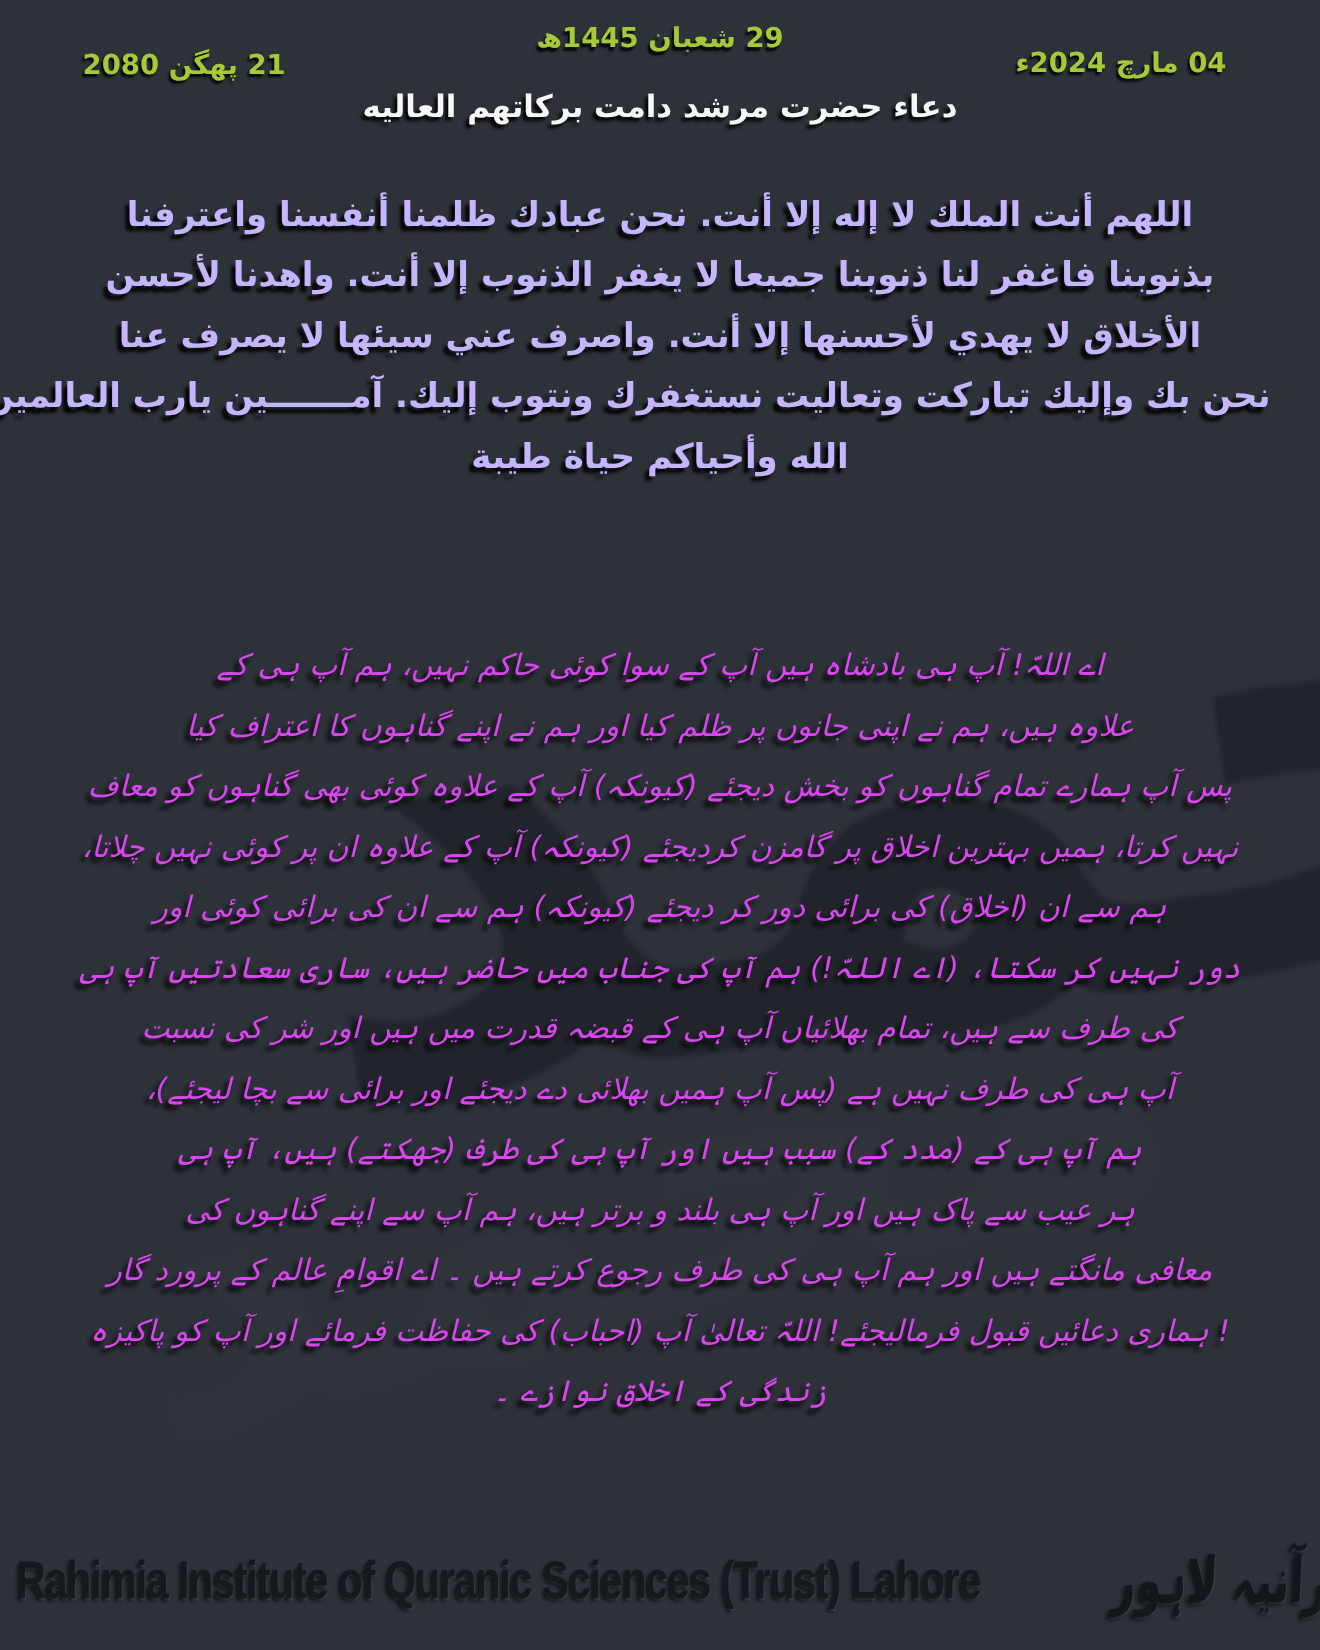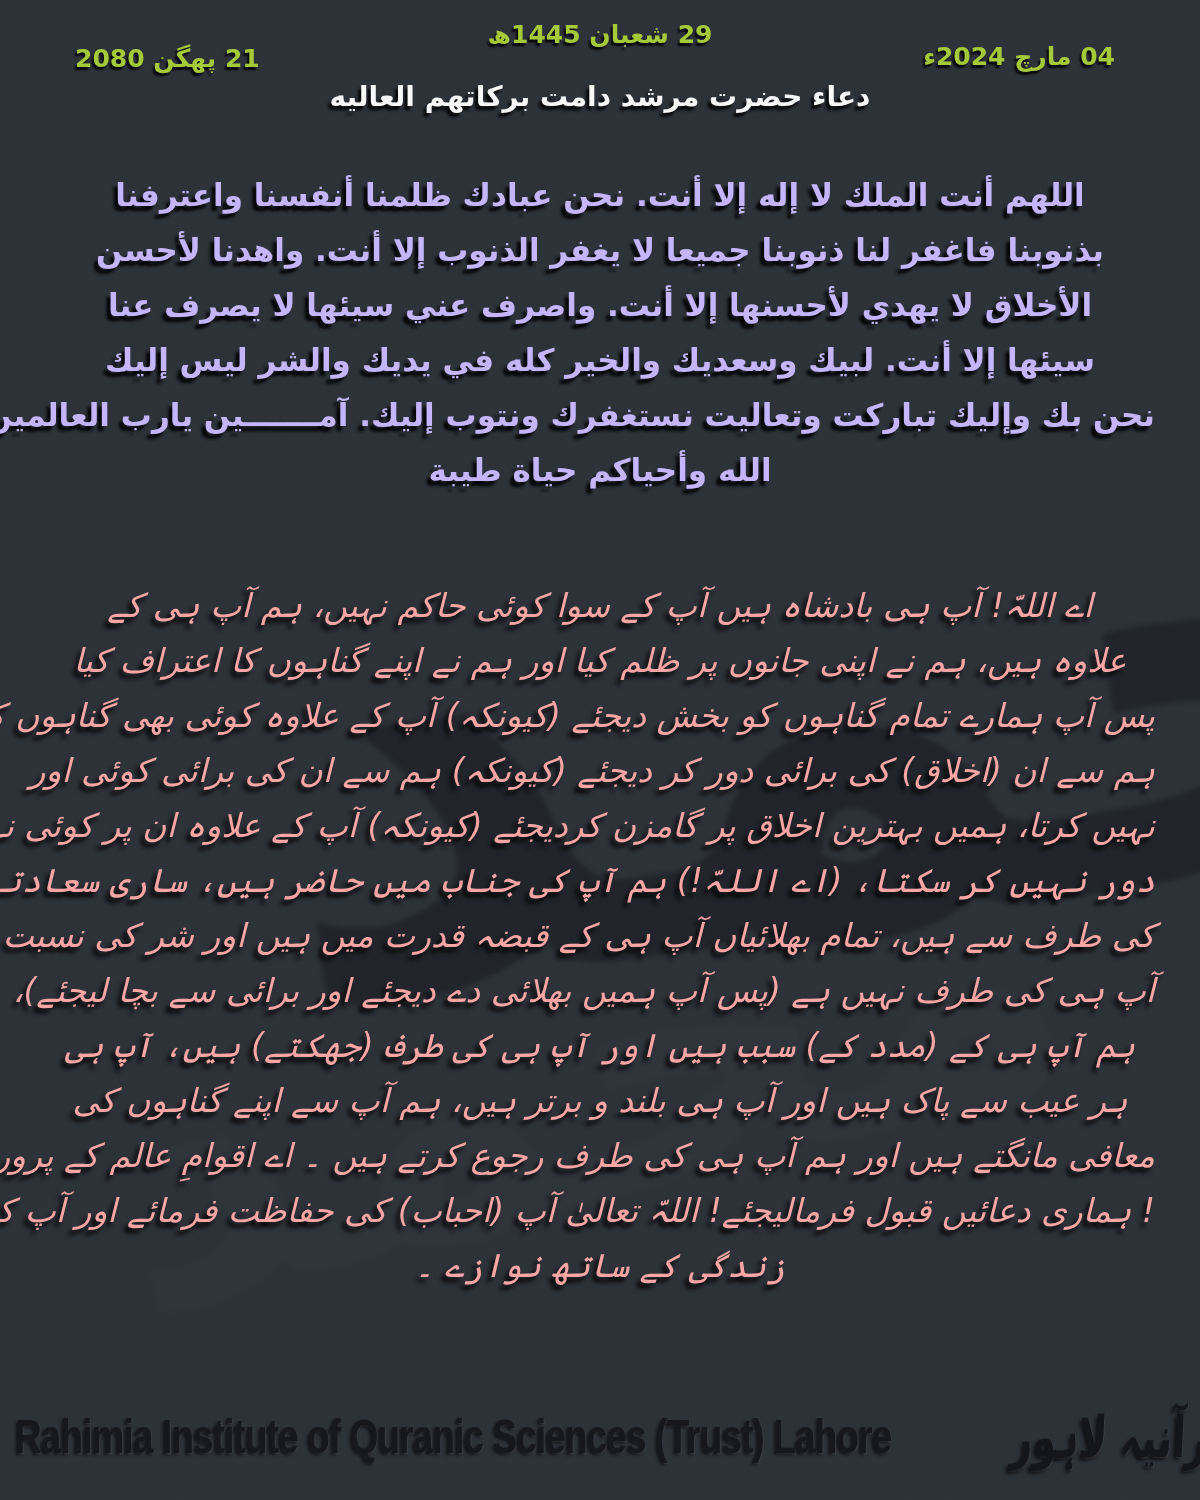--- a/index.html
+++ b/index.html
@@ -110,22 +110,22 @@
   .urdu-block {
     position: absolute;
     top: 578px;
     left: 0;
     width: 100%;
     padding: 0 45px;
     direction: rtl;
     text-align: center;
   }
   .urdu-line {
-    color: #fca5a5;
-    font-size: 33px;
+    color: #d946ef;
+    font-size: 27px;
     line-height: 55px;
     font-style: italic;
     text-shadow: -4px 5px 4px rgba(0,0,0,0.95);
     white-space: nowrap;
   }
 
   
   .footer {
     position: absolute;
     bottom: 8px;
@@ -179,39 +179,38 @@
   <div class="date date-hijri">29 شعبان 1445ھ</div>
   <div class="date date-greg">04 مارچ 2024ء</div>
   <div class="date date-bikrami">21 پھگن 2080</div>
 
   <div class="page-title">دعاء حضرت مرشد دامت برکاتهم العالیه</div>
 
   <div class="arabic-block" lang="ar">
     <div class="arabic-line">اللهم أنت الملك لا إله إلا أنت. نحن عبادك ظلمنا أنفسنا واعترفنا</div>
     <div class="arabic-line">بذنوبنا فاغفر لنا ذنوبنا جميعا لا يغفر الذنوب إلا أنت. واهدنا لأحسن</div>
     <div class="arabic-line">الأخلاق لا يهدي لأحسنها إلا أنت. واصرف عني سيئها لا يصرف عنا</div>
-    <div class="arabic-line">سيئها إلا أنت. لبيك وسعديك والخير كله في يديك والشر ليس إليك</div>
     <div class="arabic-line">نحن بك وإليك تباركت وتعاليت نستغفرك ونتوب إليك. آمـــــــين يارب العالمين حفظكم</div>
     <div class="arabic-line">الله وأحياكم حياة طيبة</div>
   </div>
 
   <div class="urdu-block" lang="ur">
     <div class="urdu-line">اے اللہّ! آپ ہی بادشاہ ہیں آپ کے سوا کوئی حاکم نہیں، ہم آپ ہی کے</div>
     <div class="urdu-line">علاوہ ہیں، ہم نے اپنی جانوں پر ظلم کیا اور ہم نے اپنے گناہوں کا اعتراف کیا</div>
     <div class="urdu-line">پس آپ ہمارے تمام گناہوں کو بخش دیجئے (کیونکہ) آپ کے علاوہ کوئی بھی گناہوں کو معاف</div>
+    <div class="urdu-line">نہیں کرتا، ہمیں بہترین اخلاق پر گامزن کردیجئے (کیونکہ) آپ کے علاوہ ان پر کوئی نہیں چلاتا،</div>
     <div class="urdu-line">ہم سے ان (اخلاق) کی برائی دور کر دیجئے (کیونکہ) ہم سے ان کی برائی کوئی اور</div>
-    <div class="urdu-line">نہیں کرتا، ہمیں بہترین اخلاق پر گامزن کردیجئے (کیونکہ) آپ کے علاوہ ان پر کوئی نہیں چلاتا،</div>
     <div class="urdu-line">دور نہیں کر سکتا، (اے اللہّ!) ہم آپ کی جناب میں حاضر ہیں، ساری سعادتیں آپ ہی</div>
     <div class="urdu-line">کی طرف سے ہیں، تمام بھلائیاں آپ ہی کے قبضہ قدرت میں ہیں اور شر کی نسبت</div>
     <div class="urdu-line">آپ ہی کی طرف نہیں ہے (پس آپ ہمیں بھلائی دے دیجئے اور برائی سے بچا لیجئے)،</div>
     <div class="urdu-line">ہم آپ ہی کے (مدد کے) سبب ہیں اور آپ ہی کی طرف (جھکتے) ہیں، آپ ہی</div>
     <div class="urdu-line">ہر عیب سے پاک ہیں اور آپ ہی بلند و برتر ہیں، ہم آپ سے اپنے گناہوں کی</div>
     <div class="urdu-line">معافی مانگتے ہیں اور ہم آپ ہی کی طرف رجوع کرتے ہیں ۔ اے اقوامِ عالم کے پرورد گار</div>
     <div class="urdu-line">! ہماری دعائیں قبول فرمالیجئے! اللہّ تعالیٰ آپ (احباب) کی حفاظت فرمائے اور آپ کو پاکیزہ</div>
-    <div class="urdu-line">زندگی کے ساتھ نوازے ۔</div>
+    <div class="urdu-line">زندگی کے اخلاق نوازے ۔</div>
   </div>
 
   <div class="footer">
     <div class="footer-en">Rahimia Institute of Quranic Sciences (Trust) Lahore</div>
     <div class="footer-callig" lang="ur">ادارۀ رحیمیہ علومِ قرآنیہ لاہور</div>
   </div>
 
 </div>
 
 </body></html>

